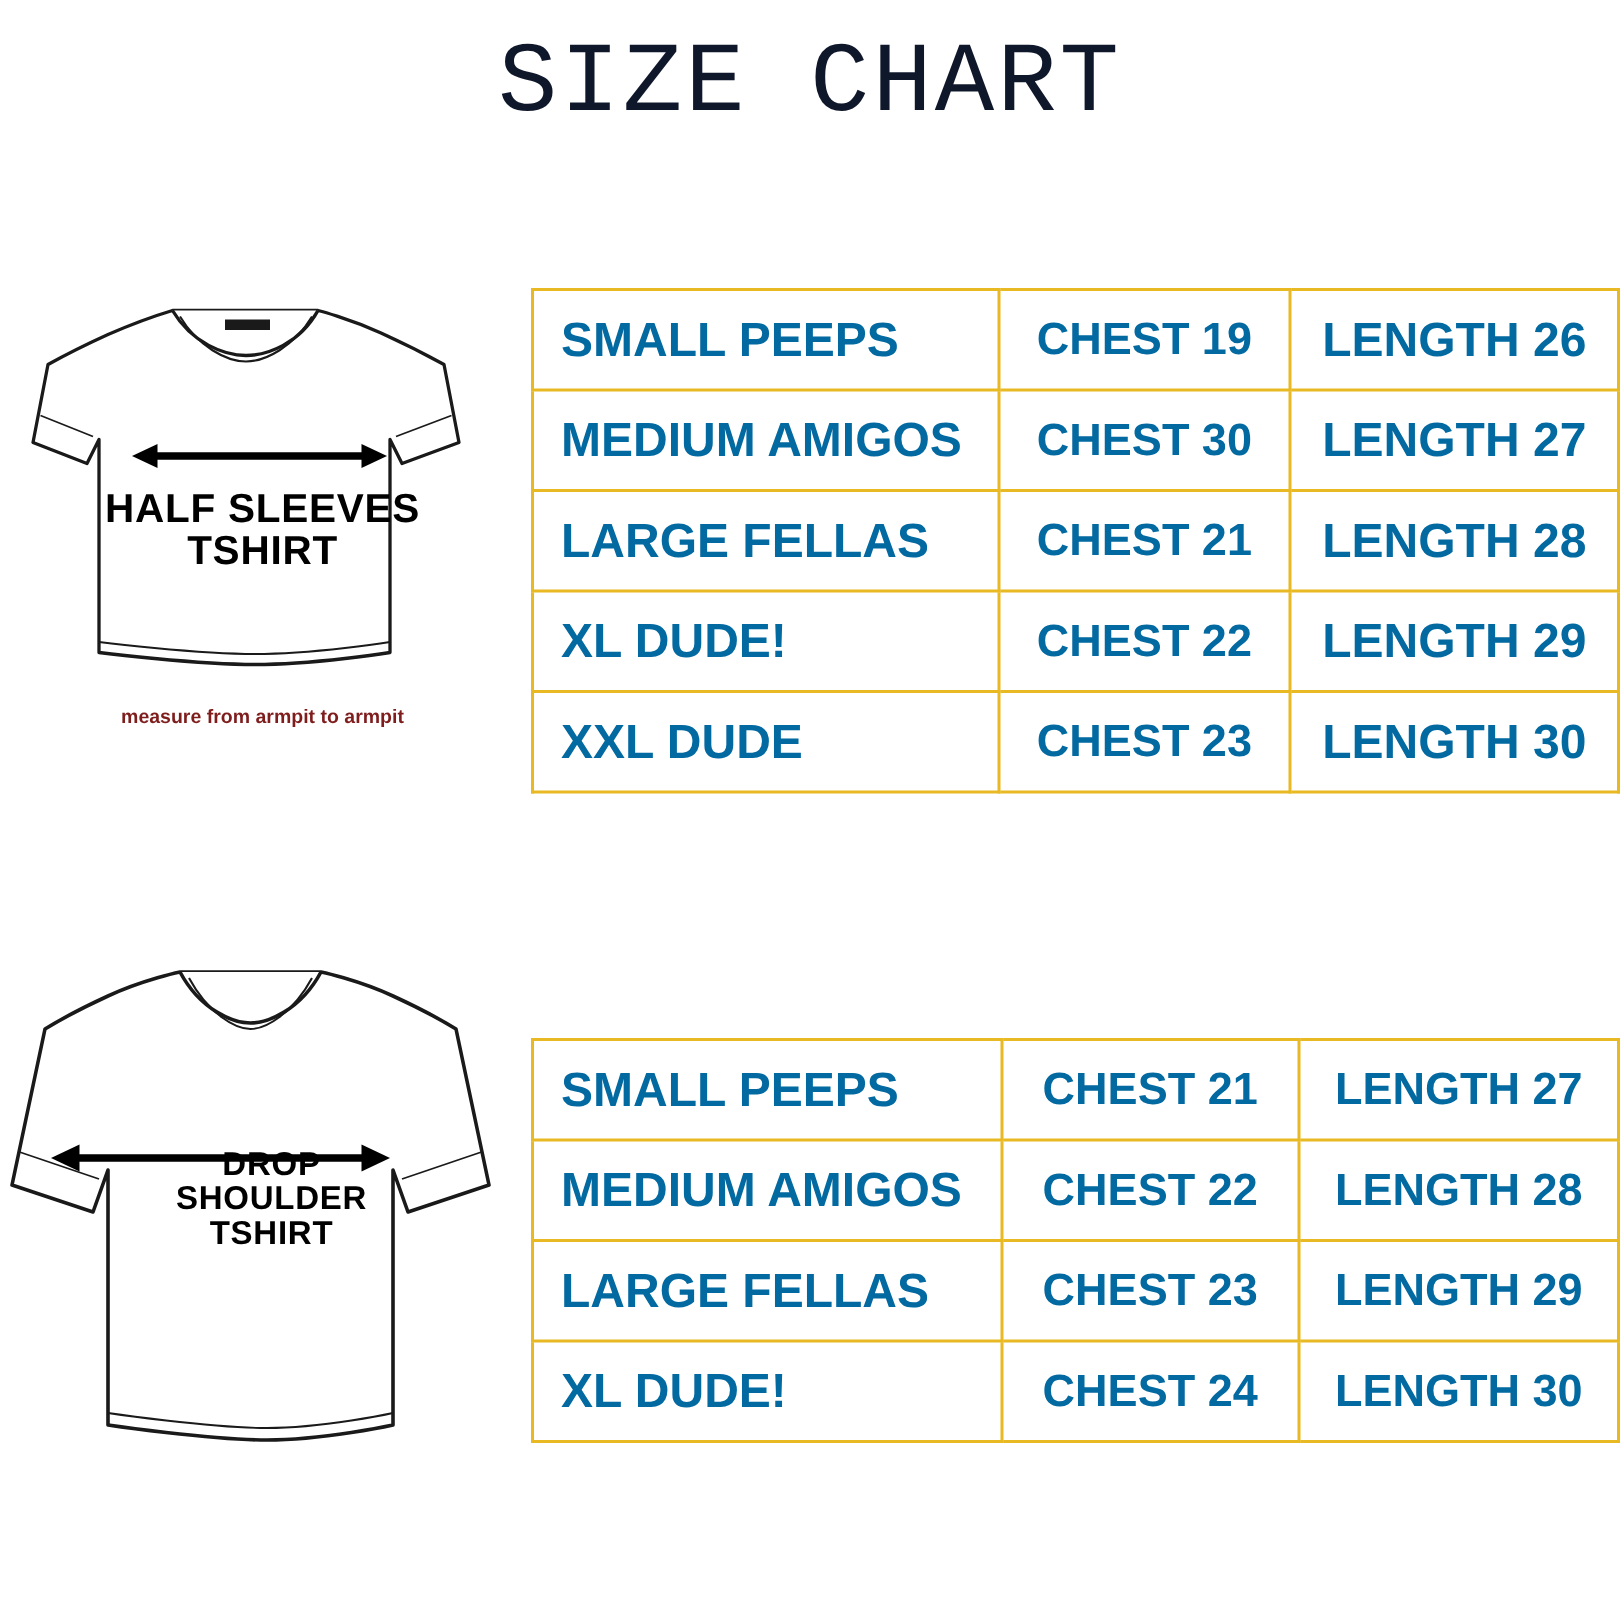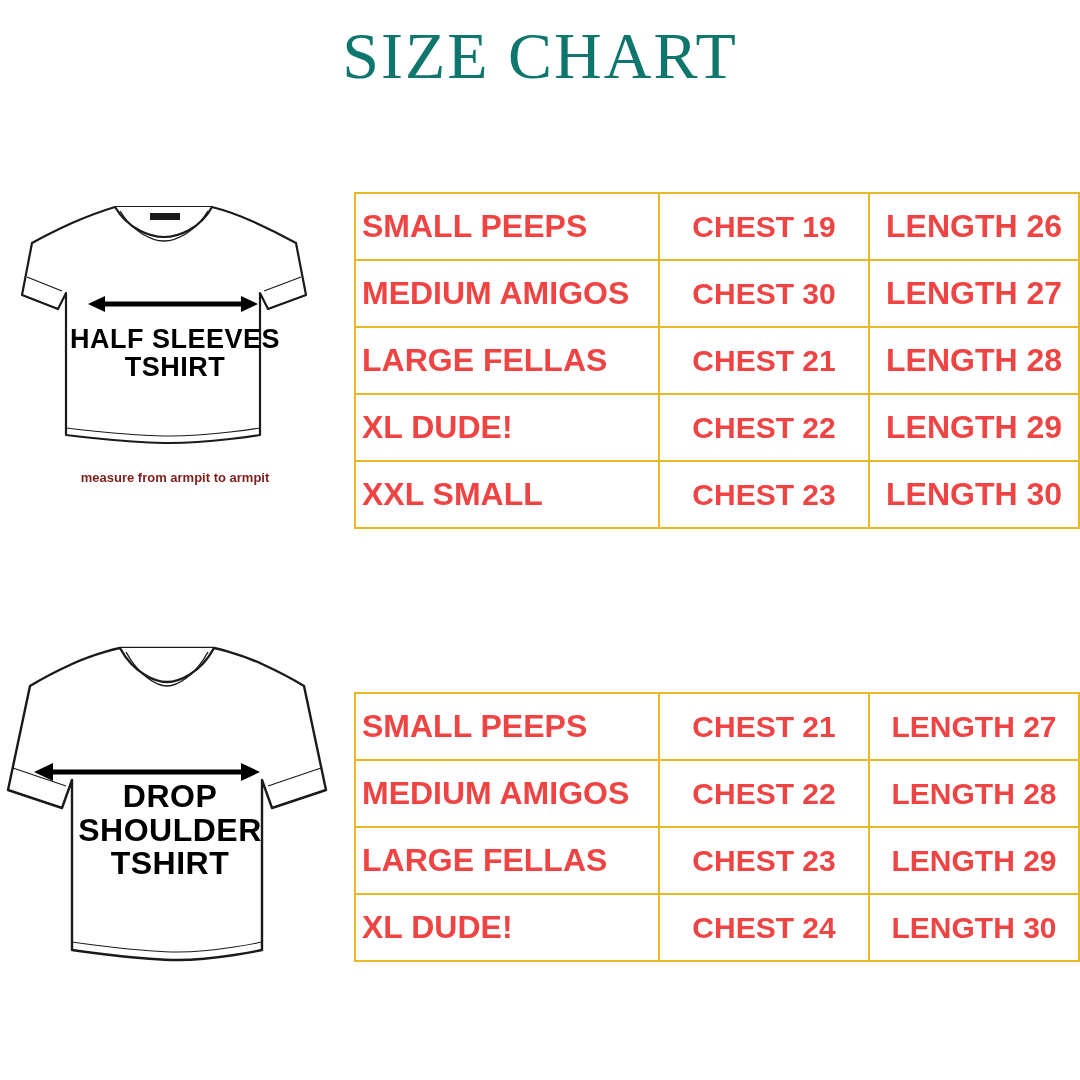--- a/index.html
+++ b/index.html
@@ -14,39 +14,39 @@
     overflow: hidden;
     position: relative;
   }
 
   .page-title {
     position: absolute;
     top: 18px;
     left: 0;
     width: 1080px;
     text-align: center;
-    font-family: Liberation Serif, serif;
+    font-family: Liberation Mono, monospace;
     font-size: 66px;
     letter-spacing: 2px;
-    color: #0f766e;
+    color: #0f172a;
     font-weight: 400;
   }
 
   
   .size-table {
     position: absolute;
     border-collapse: collapse;
     table-layout: fixed;
   }
   .size-table td {
     border: 2px solid #e8b923;
     font-family: "Liberation Sans", sans-serif;
     font-weight: bold;
-    color: #ef4444;
-    padding: 0 6px;
+    color: #0369a1;
+    padding: 0 18px;
     white-space: nowrap;
   }
   .col-name  { width: 290px; }
   .col-chest { width: 196px; text-align: center; margin-left: 16px; }
   .col-len   { width: 196px; text-align: center; }
 
   
   #table-half {
     left: 354px;
     top: 192px;
@@ -81,23 +81,24 @@
     color: #000;
     line-height: 1.05;
     font-family: "Liberation Sans", sans-serif;
   }
   #cap-half {
     top: 140px;
     font-size: 27px;
     letter-spacing: 0.5px;
   }
   #cap-drop {
-    top: 160px;
-    font-size: 32px;
+    top: 144px;
+    font-size: 22px;
     letter-spacing: 0.5px;
+    margin-left: 11px;
   }
   .shirt-note {
     position: absolute;
     width: 100%;
     text-align: center;
     font-size: 13px;
     font-weight: bold;
     color: #7f1d1d;
     top: 285px;
     font-family: "Liberation Sans", sans-serif;
@@ -154,21 +155,21 @@
       <td class="col-name">LARGE FELLAS</td>
       <td class="col-chest">CHEST 21</td>
       <td class="col-len">LENGTH 28</td>
     </tr>
     <tr>
       <td class="col-name">XL DUDE!</td>
       <td class="col-chest">CHEST 22</td>
       <td class="col-len">LENGTH 29</td>
     </tr>
     <tr>
-      <td class="col-name">XXL SMALL</td>
+      <td class="col-name">XXL DUDE</td>
       <td class="col-chest">CHEST 23</td>
       <td class="col-len">LENGTH 30</td>
     </tr>
   </tbody>
 </table>
 
 <div class="shirt-block" id="shirt-drop">
   <svg width="340" height="360" viewBox="0 0 340 360">
 
     <path d="M120,28 C120,28 96,33 72,44 C48,55 30,66 30,66 L8,170 L62,188 L72,160 L72,330 C72,330 140,340 178,340 C216,340 262,330 262,330 L262,160 L272,188 L326,170 L304,66 C304,66 286,55 262,44 C238,33 214,28 214,28 Z" fill="#ffffff" stroke="#1a1a1a" stroke-width="2.4" stroke-linejoin="round"></path>

